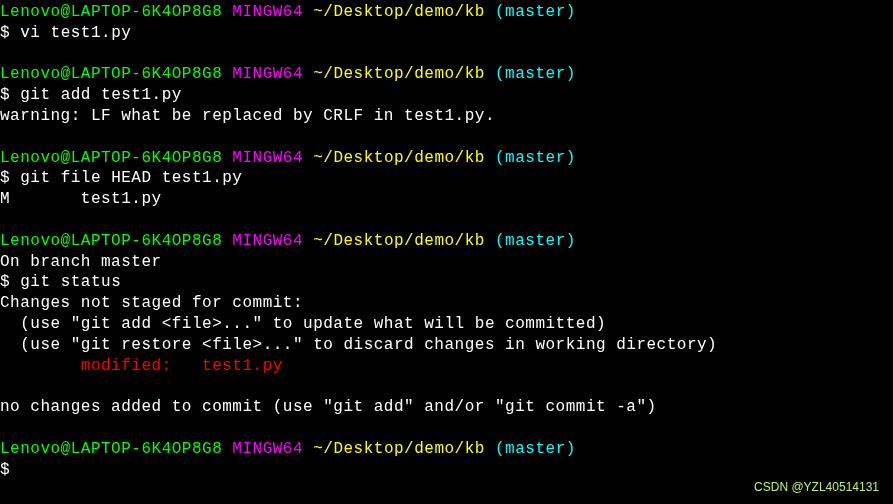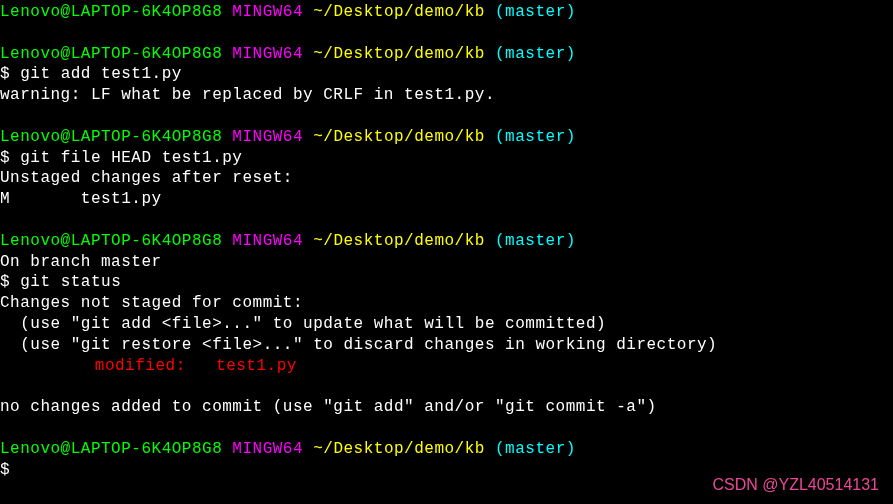--- a/index.html
+++ b/index.html
@@ -21,49 +21,49 @@
     }
     .line {
       white-space: pre;
       letter-spacing: 0.5px;
     }
     .green { color: #00ff00; }
     .magenta { color: #ff00ff; }
     .yellow { color: #ffff00; }
     .cyan { color: #00ffff; }
     .white { color: #ffffff; }
-    .red { color: #ff0000; padding-left: 14px; }
+    .red { color: #ff0000; }
     .blank { height: 1.3em; }
     .watermark {
       position: absolute;
       bottom: 8px;
       right: 14px;
-      color: #ec4899;
-      font-size: 16px;
+      color: #bef264;
+      font-size: 12px;
       font-family: Arial, sans-serif;
       letter-spacing: 0;
       margin-top: 32px;
     }
   </style>
 </head>
 <body>
 
 <div>
 
   <div class="line"><span class="green">Lenovo@LAPTOP-6K4OP8G8</span> <span class="magenta">MINGW64</span> <span class="yellow">~/Desktop/demo/kb</span> <span class="cyan">(master)</span></div>
+  <div class="line"><span class="white">$</span> <span class="white">vi test1.py</span></div>
   <div class="blank"></div>
 
   <div class="line"><span class="green">Lenovo@LAPTOP-6K4OP8G8</span> <span class="magenta">MINGW64</span> <span class="yellow">~/Desktop/demo/kb</span> <span class="cyan">(master)</span></div>
   <div class="line"><span class="white">$</span> <span class="white">git add test1.py</span></div>
   <div class="line white">warning: LF what be replaced by CRLF in test1.py.</div>
   <div class="blank"></div>
 
   <div class="line"><span class="green">Lenovo@LAPTOP-6K4OP8G8</span> <span class="magenta">MINGW64</span> <span class="yellow">~/Desktop/demo/kb</span> <span class="cyan">(master)</span></div>
   <div class="line"><span class="white">$</span> <span class="white">git file HEAD test1.py</span></div>
-  <div class="line white">Unstaged changes after reset:</div>
   <div class="line white">M       test1.py</div>
   <div class="blank"></div>
 
   <div class="line"><span class="green">Lenovo@LAPTOP-6K4OP8G8</span> <span class="magenta">MINGW64</span> <span class="yellow">~/Desktop/demo/kb</span> <span class="cyan">(master)</span></div>
   <div class="line white">On branch master</div>
   <div class="line"><span class="white">$</span> <span class="white">git status</span></div>
   <div class="line white">Changes not staged for commit:</div>
   <div class="line white">  (use "git add &lt;file&gt;..." to update what will be committed)</div>
   <div class="line white">  (use "git restore &lt;file&gt;..." to discard changes in working directory)</div>
   <div class="line red">        modified:   test1.py</div>

